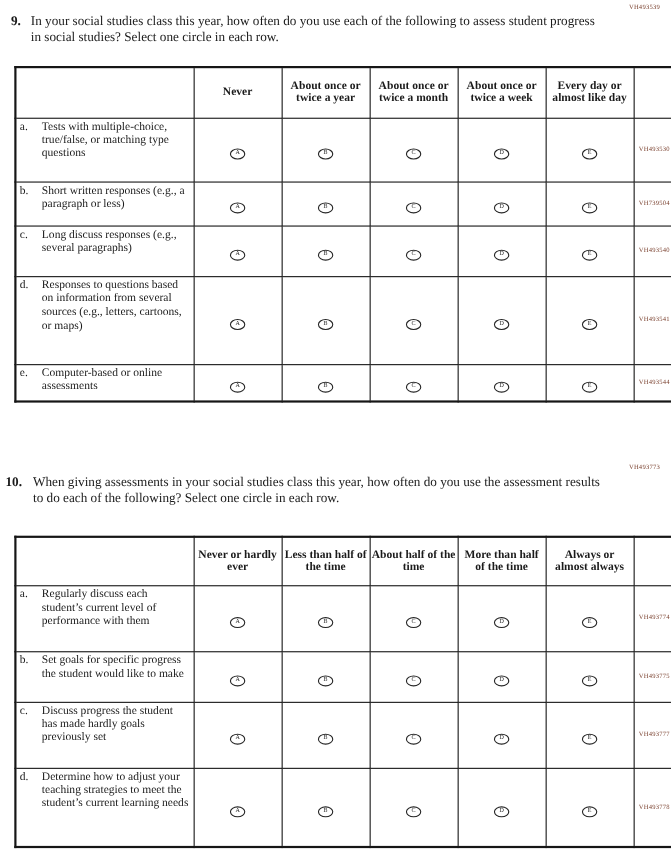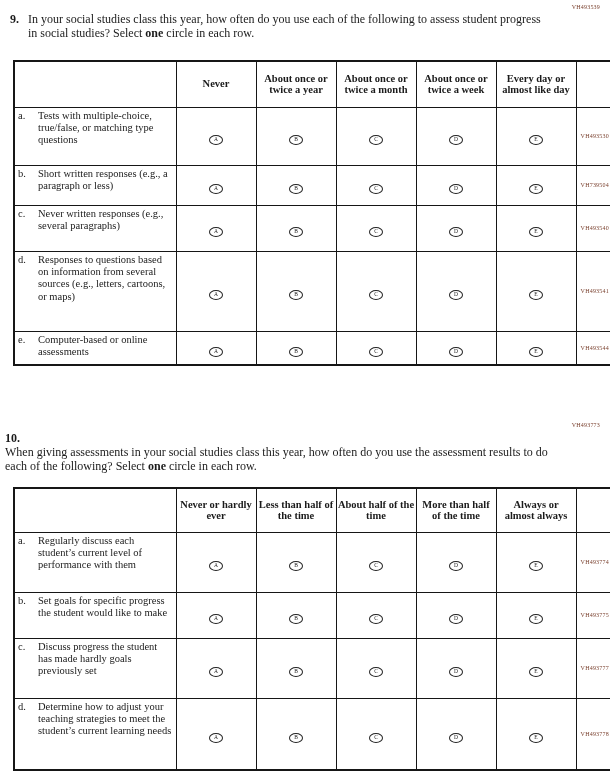--- a/index.html
+++ b/index.html
@@ -20,26 +20,26 @@
     text-align: right;
     font-size: 6px;
     letter-spacing: 0.2px;
     color: var(--code-color, #7b4230);
   }
   #q9-code  { top: 4px; }
   #q10-code { top: 422px; }
 
   .question { position: absolute; display: flex; font-size: 12px; line-height: 1.18; }
   #q9-question  { top: 12px; left: 10px; width: 537px; }
-  #q10-question { top: 431px; left: 5px;  width: 549px; flex-direction: column; }
+  #q10-question { top: 431px; left: 5px;  width: 549px; }
   .qnum { font-weight: bold; flex: 0 0 auto; }
   #q9-question  .qnum { width: 18px; }
   #q10-question .qnum { width: 25px; }
   .qtext { flex: 1; }
-  .qtext b { font-weight: bold; }
+  .qtext b { font-weight: normal; }
 
   table {
     position: absolute;
     left: 13px;
     width: 600px;
     border-collapse: collapse;
     table-layout: fixed;
     border: 2px solid var(--border-color, #161616);
   }
   #q9-table  { top: 60px; }
@@ -164,21 +164,21 @@
           </span></td>
         <td class="bubble-cell"><span class="bubble">
             <span class="bubble-letter">E</span>
           </span></td>
         <td class="code-cell">VH739504</td>
       </tr>
       <tr style="height: 46px;">
         <td class="label-cell">
           <div class="label-flex">
             <span class="row-letter">c.</span>
-            <span class="row-text">Never written responses (e.g., several paragraphs)</span>
+            <span class="row-text">Long discuss responses (e.g., several paragraphs)</span>
           </div>
         </td>
         <td class="bubble-cell"><span class="bubble">
             <span class="bubble-letter">A</span>
           </span></td>
         <td class="bubble-cell"><span class="bubble">
             <span class="bubble-letter">B</span>
           </span></td>
         <td class="bubble-cell"><span class="bubble">
             <span class="bubble-letter">C</span>

